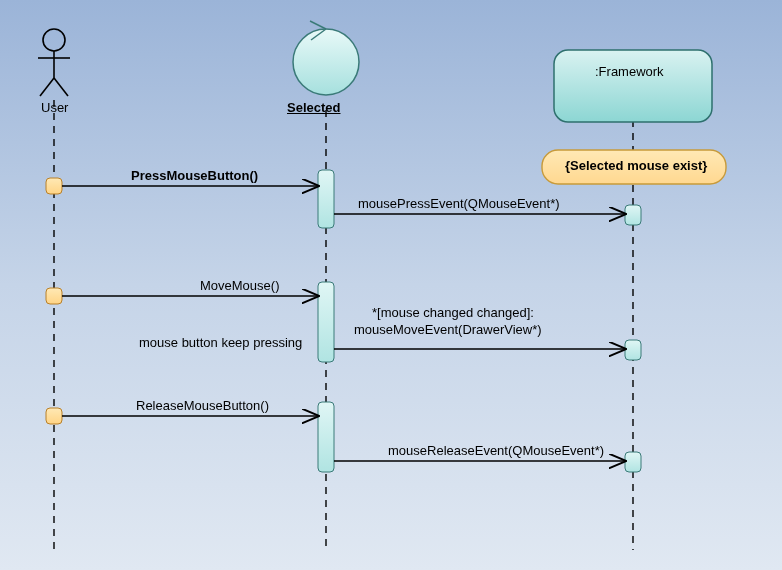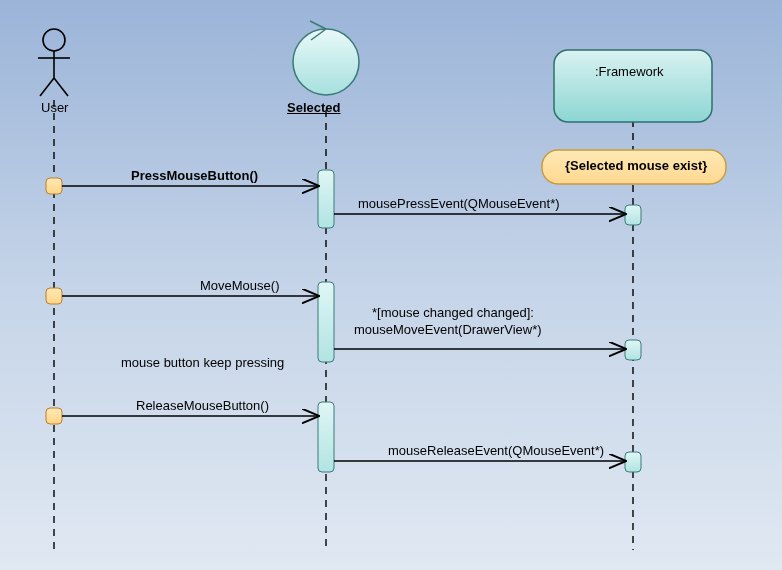--- a/index.html
+++ b/index.html
@@ -97,18 +97,18 @@
 
 <div class="label" style="left:41px; top:100px;text-align:right;">User</div>
 <div class="label" style="left:287px; top:100px; font-weight:bold; text-decoration:underline;">Selected</div>
 <div class="label" style="left:595px; top:64px;">:Framework</div>
 <div class="label" style="left:565px; top:158px; font-weight:bold;">{Selected mouse exist}</div>
 
 <div class="label" style="left:131px; top:168px;font-weight:bold;">PressMouseButton()</div>
 <div class="label" style="left:358px; top:196px;">mousePressEvent(QMouseEvent*)</div>
 
 <div class="label" style="left:160px; top:278px;margin-left:40px;">MoveMouse()</div>
-<div class="label" style="left:121px; top:335px;margin-top:20px;">mouse button keep pressing</div>
+<div class="label" style="left:139px; top:335px;">mouse button keep pressing</div>
 <div class="label" style="left:372px; top:305px;">*[mouse changed changed]:</div>
 <div class="label" style="left:354px; top:322px;">mouseMoveEvent(DrawerView*)</div>
 
 <div class="label" style="left:136px; top:398px;">ReleaseMouseButton()</div>
 <div class="label" style="left:348px; top:443px;margin-left:40px;">mouseReleaseEvent(QMouseEvent*)</div>
 
 </body></html>

